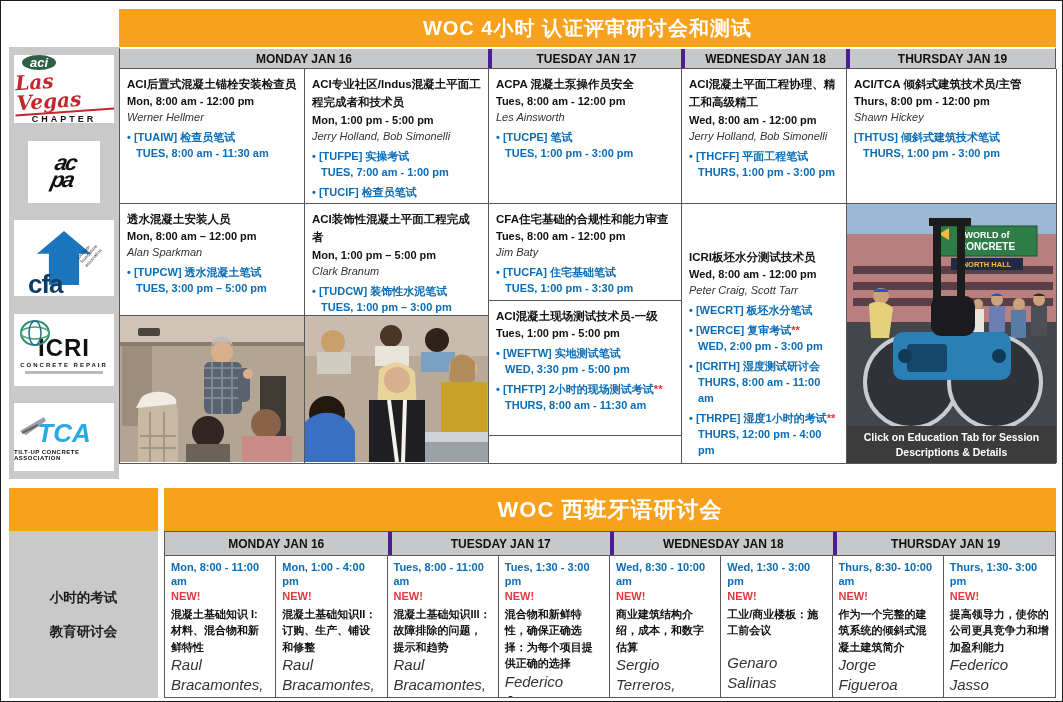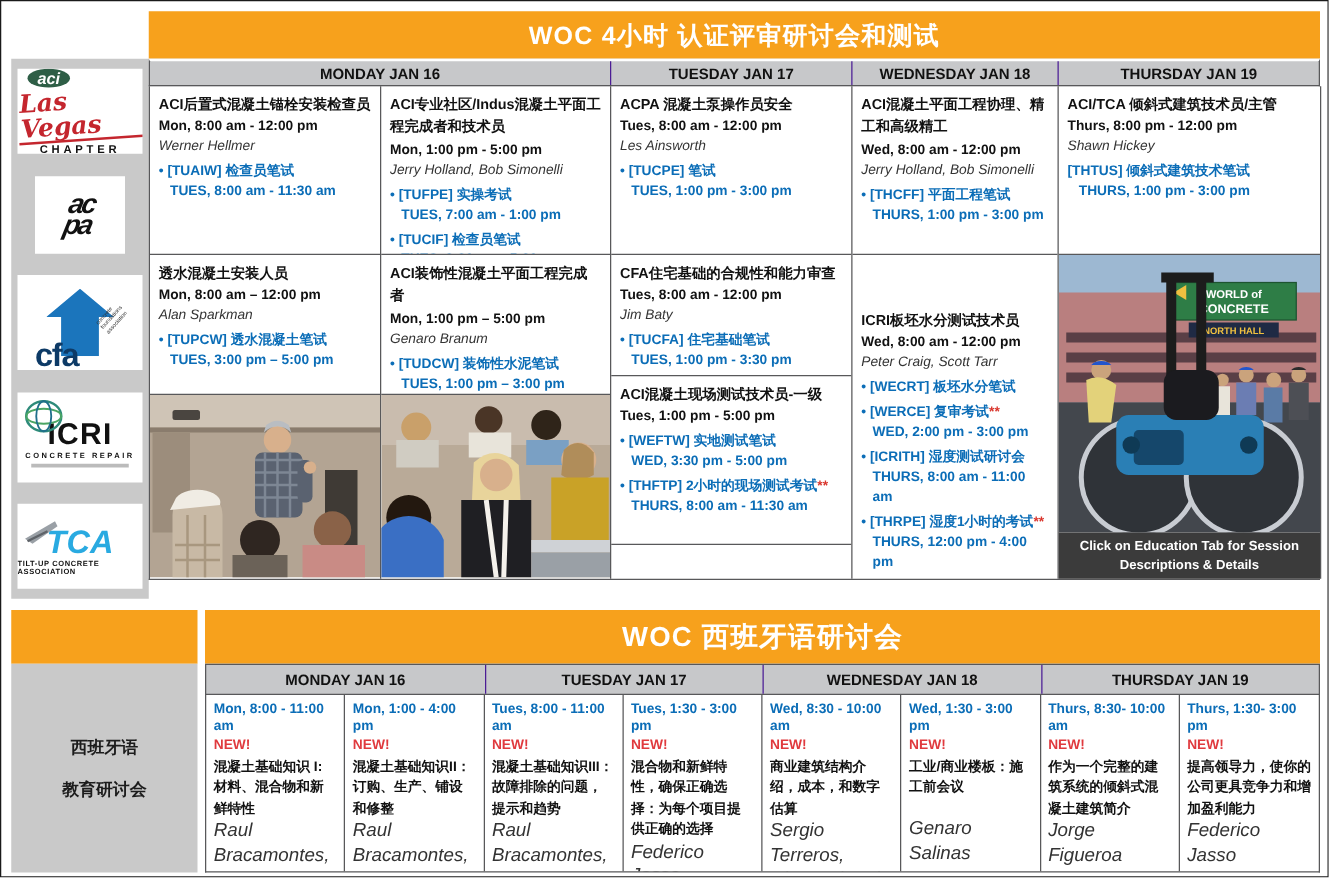--- a/index.html
+++ b/index.html
@@ -32,21 +32,21 @@
   .tca-text { font-weight:900; font-size:26px; color:#29aae1; font-style:italic; line-height:1; margin-top:6px; }
   .tca-sub { font-size:6px; color:#111; font-weight:bold; letter-spacing:.5px; margin-top:3px; }
   .tca-swoosh { position:absolute; left:4px; top:10px; }
 
   
   .top-table { position:absolute; left:118px; top:8px; width:937px; }
   .tt-title { height:38px; background:#f7a11c; color:#fff; font-weight:bold; font-size:20px;
               display:flex; align-items:center; justify-content:center; letter-spacing:1px; }
   .tt-days { display:grid; grid-template-columns:368px 193px 165px 209px; height:22px; background:#c7c8ca;
              border:1px solid #58585a; border-top:2px solid #fff; }
-  .day-cell { display:flex; align-items:center; justify-content:center; font-weight:bold; font-size:12px; color:#111; border-left:1px solid #4c1d95; }
+  .day-cell { display:flex; align-items:center; justify-content:center; font-weight:bold; font-size:12px; color:#111; border-left:4px solid #4c1d95; }
   .day-cell:first-child { border-left:none; }
   .tt-body { display:grid; grid-template-columns:185px 184px 193px 165px 210px; border-left:1px solid #58585a; border-bottom:1px solid #58585a; }
   .col { border-right:1px solid #58585a; display:flex; flex-direction:column; }
   .cell { border-bottom:1px solid #58585a; padding:6px 7px 4px 7px; font-size:11px; line-height:1.45; overflow:hidden; }
   .cell:last-child { border-bottom:none; }
   .s-title { font-weight:bold; color:#111; font-size:11.5px; line-height:1.6; }
   .s-time { font-weight:bold; color:#111; margin-top:1px; }
   .s-inst { font-style:italic; color:#333; }
   .s-inst:empty { display:none; }
   .exam { margin-top:4px; }
@@ -188,21 +188,21 @@
             <div class="ex-time">TUES, 7:00 am - 1:00 pm</div>
           </div>
           <div class="exam">
             <span class="ex-label">• [TUCIF] 检查员笔试</span>
             <div class="ex-time">TUES, 3:30 pm - 5:30 pm</div>
           </div>
         </div>
         <div class="cell h112">
           <div class="s-title">ACI装饰性混凝土平面工程完成者</div>
           <div class="s-time">Mon, 1:00 pm – 5:00 pm</div>
-          <div class="s-inst">Genaro Branum</div>
+          <div class="s-inst">Clark Branum</div>
           <div class="exam">
             <span class="ex-label">• [TUDCW] 装饰性水泥笔试</span>
             <div class="ex-time">TUES, 1:00 pm – 3:00 pm</div>
           </div>
         </div>
         <div class="cell photo" style="padding:0;">
           <svg width="183" height="146" viewBox="0 0 183 146">
             <rect width="183" height="146" fill="#b9aa98"></rect>
             <rect width="183" height="40" fill="#c9bcae"></rect>
 
@@ -358,21 +358,21 @@
           </svg>
           <div class="caption-bar">Click on Education Tab for Session Descriptions &amp; Details</div>
         </div>
       </div>
 
     </div>
   </div>
 
   <div class="bt-label-head"></div>
   <div class="bt-label-body">
-    <div>西班牙语</div>
+    <div>小时的考试</div>
     <div>教育研讨会</div>
   </div>
 
   <div class="bt-main">
     <div class="bt-title">WOC 西班牙语研讨会</div>
     <div class="bt-days">
       <div class="day-cell">MONDAY JAN 16</div>
       <div class="day-cell">TUESDAY JAN 17</div>
       <div class="day-cell">WEDNESDAY JAN 18</div>
       <div class="day-cell">THURSDAY JAN 19</div>

